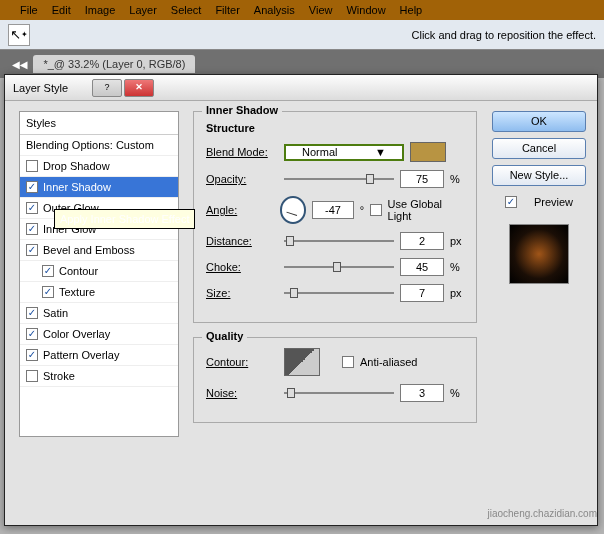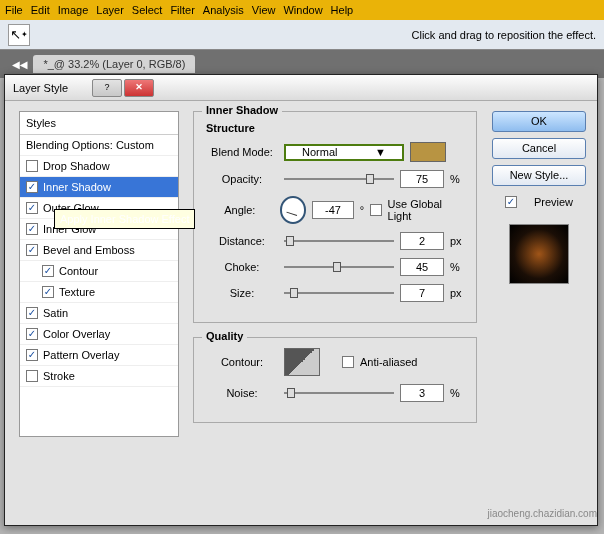--- a/index.html
+++ b/index.html
@@ -1,17 +1,17 @@
 <!DOCTYPE html>
 <html><head>
 <meta charset="utf-8">
 <style>
 *{box-sizing:border-box;margin:0;padding:0;font-family:Tahoma,Arial,sans-serif;font-size:11px;}
 body{width:604px;height:534px;background:#b4b4b4;overflow:hidden;position:relative;}
-.menubar{height:20px;background:#eab308;display:flex;align-items:center;padding:0 5px;gap:8px;color:#000;}
+.menubar{height:20px;background:#a16207;display:flex;align-items:center;padding:0 20px;gap:14px;color:#000;}
 .optbar{height:30px;background:#e3e9f0;display:flex;align-items:center;padding:0 8px;border-bottom:1px solid #888;justify-content:space-between;}
 .cursor-icon{width:22px;height:22px;border:1px solid #999;background:#fff;display:flex;align-items:center;justify-content:center;font-size:13px;}
 .tabbar{height:28px;background:#707070;display:flex;align-items:center;padding-left:12px;color:#fff;gap:6px;position:relative;}
 .tabbar .arrows{color:#fff;font-size:10px;}
 .doctab{background:#d4d4d4;color:#333;padding:3px 10px;border-radius:3px 3px 0 0;}
 .dialog{position:absolute;top:74px;left:4px;width:594px;height:452px;background:#e3e3e3;border:1px solid #222;box-shadow:0 2px 8px rgba(0,0,0,.4);}
 .titlebar{height:26px;background:linear-gradient(#fdfdfd,#dcdcdc);border-bottom:1px solid #aaa;display:flex;align-items:center;padding:0 4px 0 8px;gap:24px;}
 .winbtns{display:flex;gap:2px;}
 .winbtn{width:30px;height:18px;background:linear-gradient(#e3e3e3,#c8c8c8);border:1px solid #888;border-radius:2px;font-size:9px;text-align:center;line-height:15px;}
 .winbtn.close{background:linear-gradient(#e77,#c33);color:#fff;font-weight:bold;}
@@ -22,21 +22,21 @@
 .lrow.selected{background:#3875d7;color:#fff;}
 .lrow.indent{padding-left:22px;}
 .cb{width:12px;height:12px;border:1px solid #777;background:#fff;display:inline-flex;align-items:center;justify-content:center;color:#1a4fa0;font-size:10px;line-height:10px;}
 .cb.checked::after{content:"✓";}
 .tooltip{position:absolute;top:32px;left:34px;background:#ffffe1;border:1px solid #000;padding:3px 5px;white-space:nowrap;z-index:5;}
 .center{flex:1;}
 .group{border:1px solid #aaa;margin-bottom:14px;padding:10px 12px 12px;position:relative;}
 .group>legend,.group>.title{position:absolute;top:-8px;left:8px;background:#e3e3e3;padding:0 4px;font-weight:bold;}
 .subtitle{font-weight:bold;margin-bottom:8px;}
 .row{display:flex;align-items:center;margin-bottom:8px;gap:6px;}
-.lbl{width:72px;text-align:center;}
+.lbl{width:72px;text-align:left;text-decoration:underline;}
 .select{width:120px;height:17px;border:2px solid #4d7c0f;background:#fff;display:flex;align-items:center;justify-content:space-between;padding:0 16px;}
 .swatch{width:36px;height:20px;background:#b89442;border:1px solid #666;}
 .slider{width:110px;height:14px;position:relative;}
 .slider::before{content:"";position:absolute;top:6px;left:0;right:0;height:2px;background:#888;}
 .thumb{position:absolute;top:2px;width:8px;height:10px;background:#ddd;border:1px solid #555;}
 .numbox{width:44px;height:18px;border:1px solid #7a7a7a;background:#fff;text-align:center;line-height:16px;}
 .dial{width:28px;height:28px;border:2px solid #357;border-radius:50%;position:relative;background:#fff;}
 .dial::after{content:"";position:absolute;width:11px;height:1px;background:#333;top:17px;left:4px;transform-origin:right center;transform:rotate(18deg);}
 .contour{width:36px;height:28px;border:1px solid #666;background:linear-gradient(135deg,#555 0%,#555 50%,#ccc 50%,#ccc 100%);}
 .right{width:96px;display:flex;flex-direction:column;gap:6px;align-items:center;}

